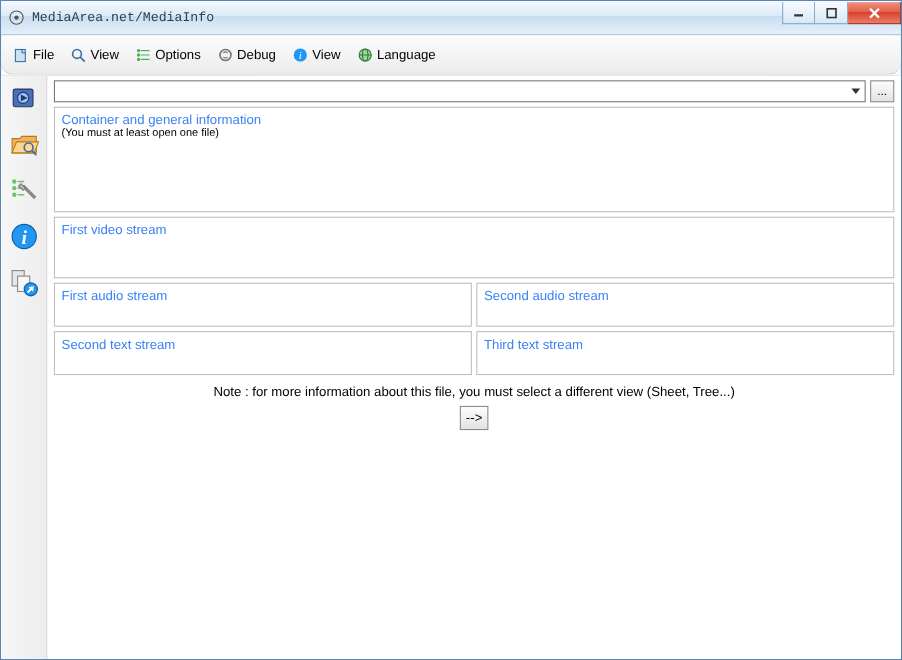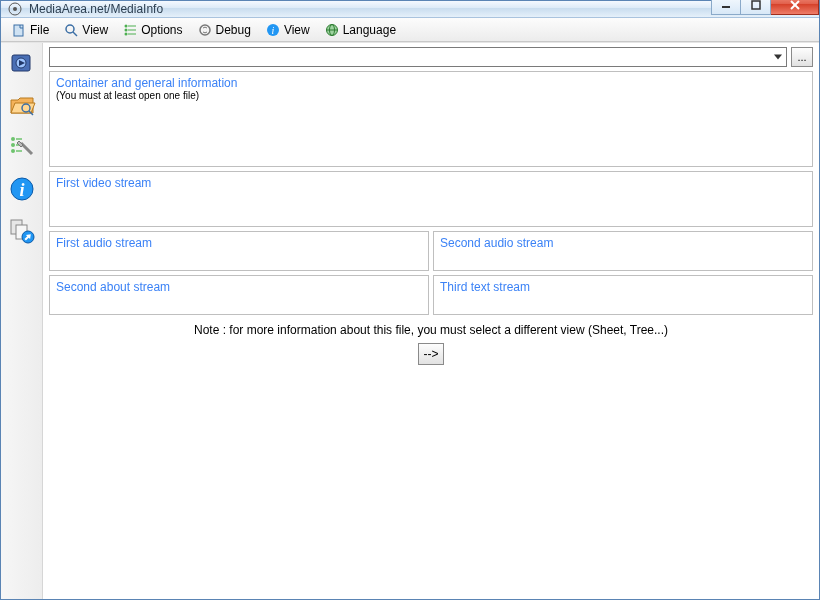--- a/index.html
+++ b/index.html
@@ -16,26 +16,27 @@
   .window {
     width: 820px;
     height: 600px;
     border: 1px solid #5a84b4;
     background: #fdfdfd;
     display: flex;
     flex-direction: column;
   }
   
   .titlebar {
-    height: 17px;
+    height: 31px;
     background: linear-gradient(to bottom, #f4f9ff 0%, #dceaf7 45%, #c9ddef 46%, #e5f0fa 100%);
     border-bottom: 1px solid #a9c3de;
     display: flex;
     align-items: center;
     padding-left: 6px;
+    font-family: Liberation Mono, monospace;
   }
   .titlebar .app-icon {
     width: 16px; height: 16px; margin-right: 6px;
     display:flex;align-items:center;justify-content:center;
   }
   .titlebar .title { flex: 1; color: #2c3e50; }
   .win-controls { display: flex; height: 20px; margin-top:-8px; margin-right:0; }
   .win-btn {
     width: 30px; height: 20px;
     border: 1px solid #8aa9c9;
@@ -45,27 +46,28 @@
   }
   .win-btn + .win-btn { border-left: none; }
   .win-btn.close {
     width: 48px;
     background: linear-gradient(to bottom, #f08f7d 0%, #e2624e 45%, #d43e27 46%, #ef7d69 100%);
     border-color:#a02e1d;
   }
   .win-btn svg { display:block; }
   
   .menubar {
-    height: 24px;
+    height: 36px;
     background: linear-gradient(to bottom,#fcfcfc,#ececec);
     border-bottom: 1px solid #c8c8c8;
     display:flex;
     align-items:center;
     padding: 0 4px;
     gap: 2px;
+    border-radius: 11px;
   }
   .menu-item {
     display:flex; align-items:center; gap:3px;
     padding: 2px 6px;
     border-radius:3px;
   }
   .menu-icon { width:16px; height:16px; display:flex;align-items:center;justify-content:center; }
   
   .body {
     flex:1;
@@ -316,21 +318,21 @@
         <div class="group">
           <div class="group-label">First audio stream</div>
         </div>
         <div class="group">
           <div class="group-label">Second audio stream</div>
         </div>
       </div>
 
       <div class="row-split">
         <div class="group">
-          <div class="group-label">Second about stream</div>
+          <div class="group-label">Second text stream</div>
         </div>
         <div class="group">
           <div class="group-label">Third text stream</div>
         </div>
       </div>
 
       <div class="note-row">
         <span class="note-text">Note : for more information about this file, you must select a different view (Sheet, Tree...)</span>
         <div class="go-btn">
           <span>--&gt;</span>

